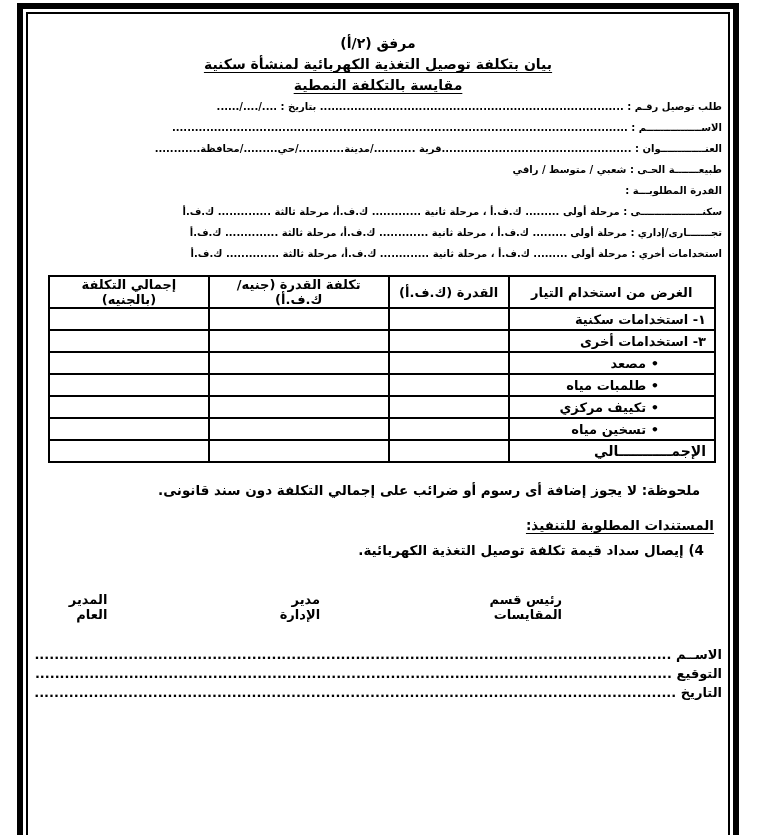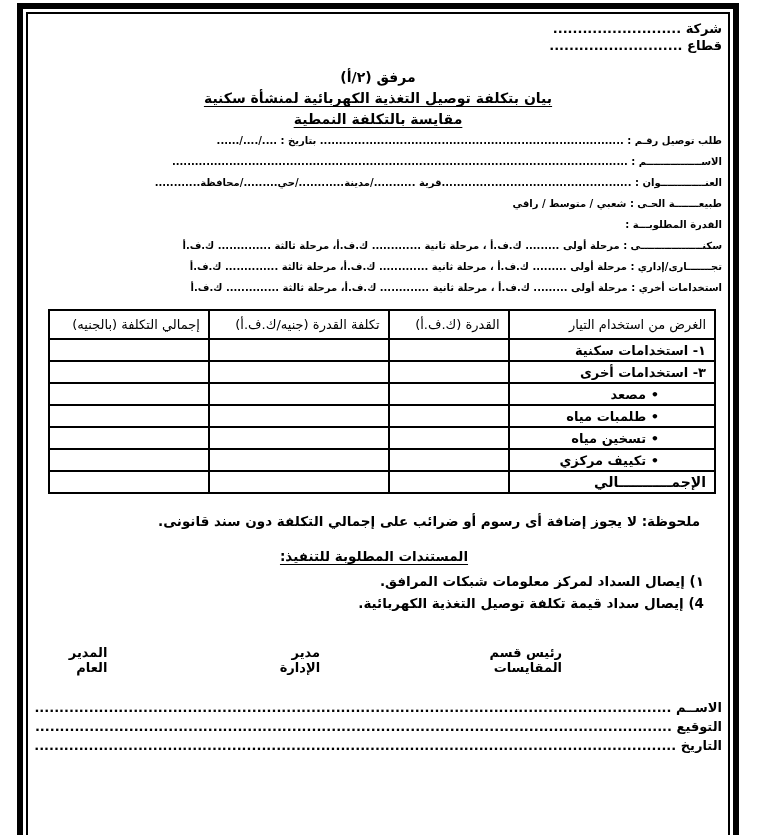--- a/index.html
+++ b/index.html
@@ -33,46 +33,42 @@
     width: calc(100% - 20px);
     margin: 11px 6px 0 14px;
     border-collapse: collapse;
     border: 2px solid #000;
     font-size: 13px;
   }
   table.cost-table th, table.cost-table td {
     border: 2px solid #000;
     padding: 0 8px;
   }
-  table.cost-table th { height: 29px; text-align: right; font-weight: 400; }
+  table.cost-table th { height: 29px; text-align: center; font-weight: 700; }
   table.cost-table td { height: 22px; }
   td.purpose { text-align: right; }
   tr.row-bullet td.purpose { padding-right: 55px; }
   tr.row-total td.purpose { font-size: 14px; }
   .note-line { margin-top: 19px; text-align: right; padding-right: 22px; font-size: 13.5px; white-space: nowrap; overflow: hidden; }
-  .docs-heading { margin-top: 19px; text-align: center; padding-right: 8px; font-size: 13.5px; }
+  .docs-heading { margin-top: 19px; text-align: right; padding-right: 8px; font-size: 13.5px; }
   .docs-list { margin-top: 6px; padding-right: 18px; font-size: 13.5px; line-height: 22px; }
   .docs-item { text-align: right; }
   .signatures { margin-top: 31px; display: flex; font-size: 13px; }
   .sig-1 { margin-right: 160px; }
   .sig-2 { margin-right: 98px; }
   .sig-3 { margin-right: 140px; }
   .footer-block { margin-top: 23px; font-size: 13px; line-height: 19px; }
   .fline, .footer-line { white-space: nowrap; overflow: hidden; }
 </style>
 </head>
 <body>
 
 <div class="sheet">
   <div class="inner">
 
-    <div class="corner-block">
-      <div class="fline">شركة ..........................</div>
-      <div class="fline">قطاع ...........................</div>
-    </div>
 
     <div class="titles">
       <div>مرفق (٢/أ)</div>
       <div class="underlined">بيان بتكلفة توصيل التغذية الكهربائية لمنشأة سكنية</div>
       <div class="underlined">مقايسة بالتكلفة النمطية</div>
     </div>
 
     <div class="form-block">
       <div class="fline">طلب توصيل رقـم : ................................................................................ بتاريخ : ..../..../......</div>
       <div class="fline">الاســــــــــــــــم : ........................................................................................................................</div>
@@ -118,46 +114,45 @@
           <td></td>
           <td></td>
         </tr>
         <tr class="row-bullet">
           <td class="purpose">• طلمبات مياه</td>
           <td></td>
           <td></td>
           <td></td>
         </tr>
         <tr class="row-bullet">
-          <td class="purpose">• تسخين مياه</td>
+          <td class="purpose">• تكييف مركزي</td>
           <td></td>
           <td></td>
           <td></td>
         </tr>
         <tr class="row-bullet">
-          <td class="purpose">• تكييف مركزي</td>
+          <td class="purpose">• تسخين مياه</td>
           <td></td>
           <td></td>
           <td></td>
         </tr>
         <tr class="row-total">
           <td class="purpose">الإجمـــــــــــالي</td>
           <td></td>
           <td></td>
           <td></td>
         </tr>
       </tbody>
     </table>
 
     <div class="note-line">ملحوظة: لا يجوز إضافة أي رسوم أو ضرائب على إجمالي التكلفة دون سند قانونى.</div>
 
     <div class="docs-heading underlined">المستندات المطلوبة للتنفيذ:</div>
 
     <div class="docs-list">
-      <div class="docs-item">١) إيصال السداد لمركز معلومات شبكات المرافق.</div>
       <div class="docs-item">4) إيصال سداد قيمة تكلفة توصيل التغذية الكهربائية.</div>
     </div>
 
     <div class="signatures">
       <div class="sig-1">رئيس قسم المقايسات</div>
       <div class="sig-2">مدير الإدارة</div>
       <div class="sig-3">المدير العام</div>
     </div>
 
     <div class="footer-block">

